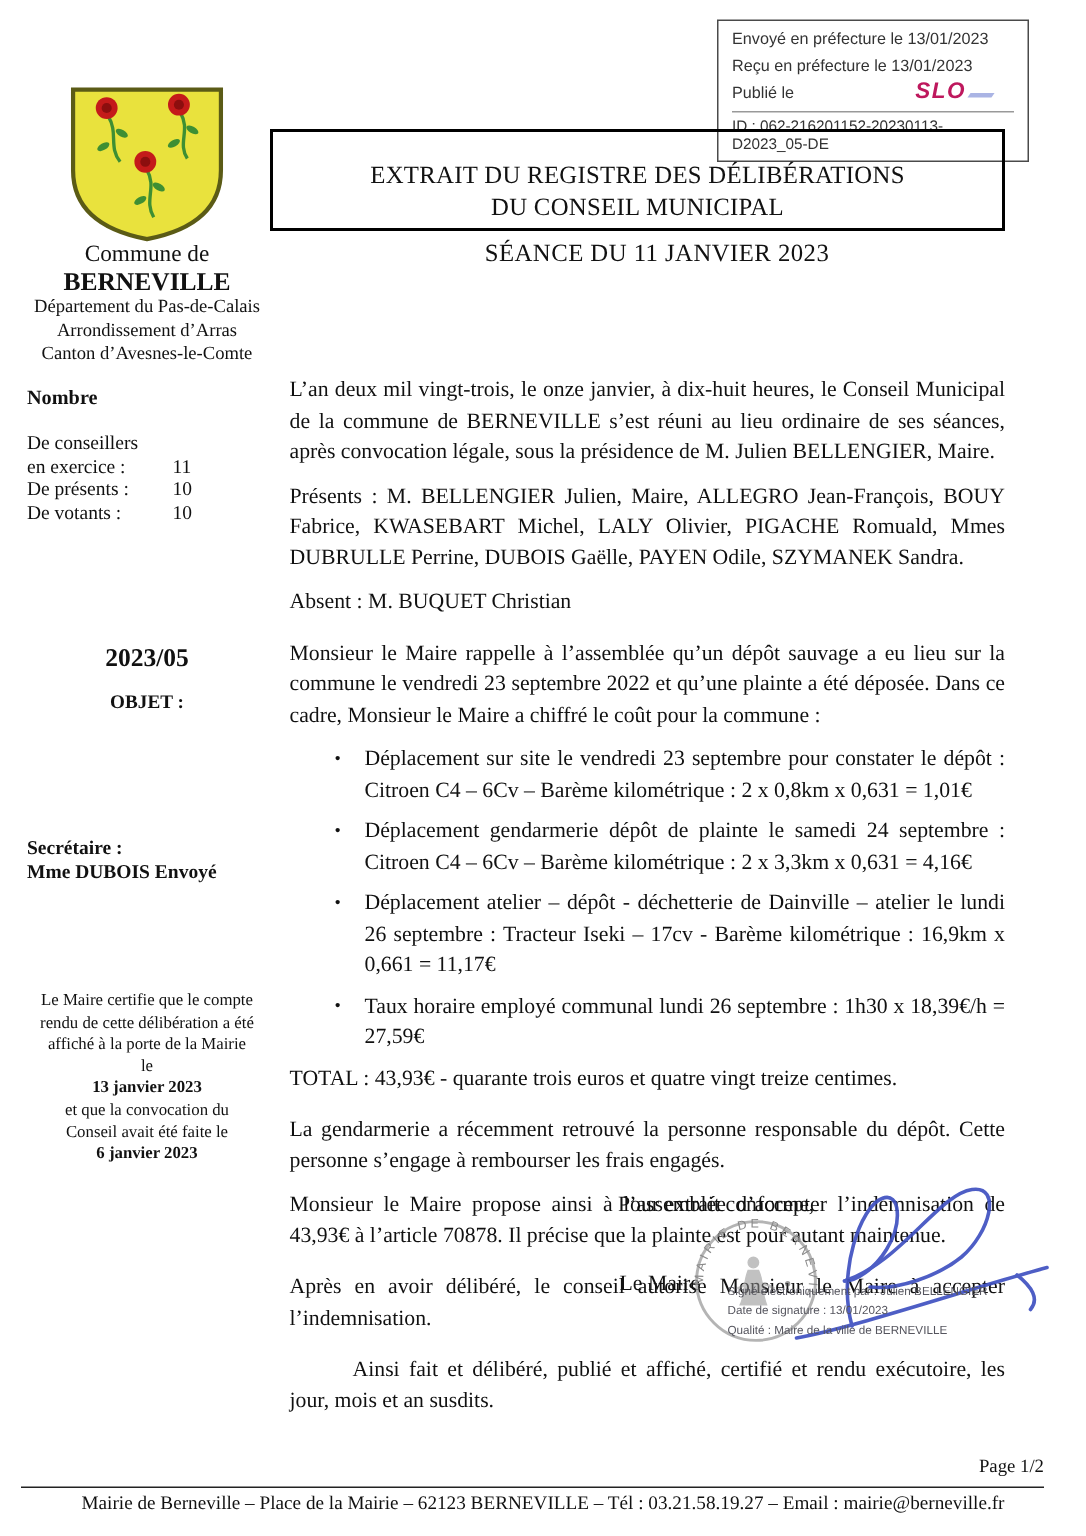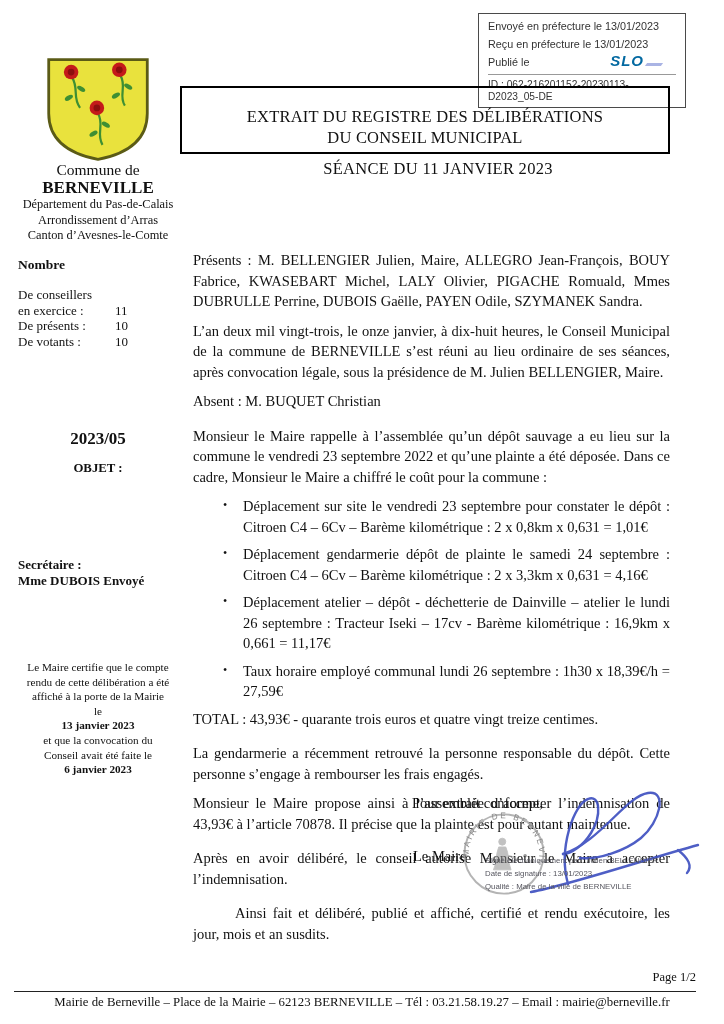--- a/index.html
+++ b/index.html
@@ -12,21 +12,21 @@
 
   
   .pref-box {
     position:absolute; left:478px; top:13px; width:208px;
     border:1.5px solid #4a4a4a; padding:6px 9px 4px 9px;
     font-family:"Liberation Sans", sans-serif; font-size:10.8px; color:#333;
     background:#fff;
   }
   .pref-row { margin-bottom:6px; line-height:12px; }
   .pref-row.publie { display:flex; align-items:center; justify-content:space-between; padding-right:14px; }
-  .slow-logo { font-weight:bold; font-style:italic; font-size:15px; letter-spacing:1px; color:#0369a1; line-height:10px; }
+  .slow-logo { font-weight:bold; font-style:italic; font-size:15px; letter-spacing:1px; color:#be185d; line-height:10px; }
   .slow-swoosh { display:inline-block; width:16px; height:3px; background:#aab4e4; transform:skewX(-35deg); margin-left:2px; }
   .pref-id { border-top:1px solid #999; padding-top:4px; font-size:10.2px; margin-bottom:0; }
 
   
   .sidebar { position:absolute; left:14px; top:0; width:168px; height:100%; }
   .crest { position:absolute; left:28px; top:54px; width:112px; height:110px; }
   .commune-block { position:absolute; left:0; top:161px; width:100%; text-align:center; }
   .commune-label { font-weight:normal; font-size:15.5px; line-height:17px; }
   .commune-name  { font-weight:bold; font-size:17px; line-height:19px; }
   .address-line  { font-size:12.4px; line-height:15.5px; }
@@ -168,22 +168,22 @@
   <div class="main-col">
 
     <div class="title-box">
       <div>EXTRAIT DU REGISTRE DES DÉLIBÉRATIONS</div>
       <div>DU CONSEIL MUNICIPAL</div>
     </div>
 
     <div class="seance-title">SÉANCE DU 11 JANVIER 2023</div>
 
     <div class="body-flow">
+      <p>L’an deux mil vingt-trois, le onze janvier, à dix-huit heures, le Conseil Municipal de la commune de BERNEVILLE s’est réuni au lieu ordinaire de ses séances, après convocation légale, sous la présidence de M. Julien BELLENGIER, Maire.</p>
       <p>Présents : M. BELLENGIER Julien, Maire, ALLEGRO Jean-François, BOUY Fabrice,  KWASEBART Michel, LALY Olivier, PIGACHE Romuald, Mmes DUBRULLE Perrine, DUBOIS Gaëlle, PAYEN Odile, SZYMANEK Sandra.</p>
-      <p>L’an deux mil vingt-trois, le onze janvier, à dix-huit heures, le Conseil Municipal de la commune de BERNEVILLE s’est réuni au lieu ordinaire de ses séances, après convocation légale, sous la présidence de M. Julien BELLENGIER, Maire.</p>
       <p>Absent : M. BUQUET Christian</p>
       <p class="gap-before">Monsieur le Maire rappelle à l’assemblée qu’un dépôt sauvage a eu lieu sur la commune le vendredi 23 septembre 2022 et qu’une plainte a été déposée. Dans ce cadre, Monsieur le Maire a chiffré le coût pour la commune :</p>
       <ul class="cost-list">
         <li>Déplacement sur site le vendredi 23 septembre pour constater le dépôt : Citroen C4 – 6Cv – Barème kilométrique : 2 x 0,8km x 0,631 = 1,01€</li>
         <li>Déplacement gendarmerie dépôt de plainte le samedi 24 septembre : Citroen C4 – 6Cv – Barème kilométrique : 2 x 3,3km x 0,631 = 4,16€</li>
         <li>Déplacement atelier – dépôt - déchetterie de Dainville – atelier le lundi 26 septembre : Tracteur Iseki – 17cv - Barème kilométrique : 16,9km x 0,661 = 11,17€</li>
         <li>Taux horaire employé communal  lundi 26 septembre : 1h30 x 18,39€/h = 27,59€</li>
       </ul>
       <p>TOTAL : 43,93€ - quarante trois euros et quatre vingt treize centimes.</p>
       <p class="gap-before">La gendarmerie a récemment retrouvé la personne responsable du dépôt. Cette personne s’engage à rembourser les frais engagés.</p>

